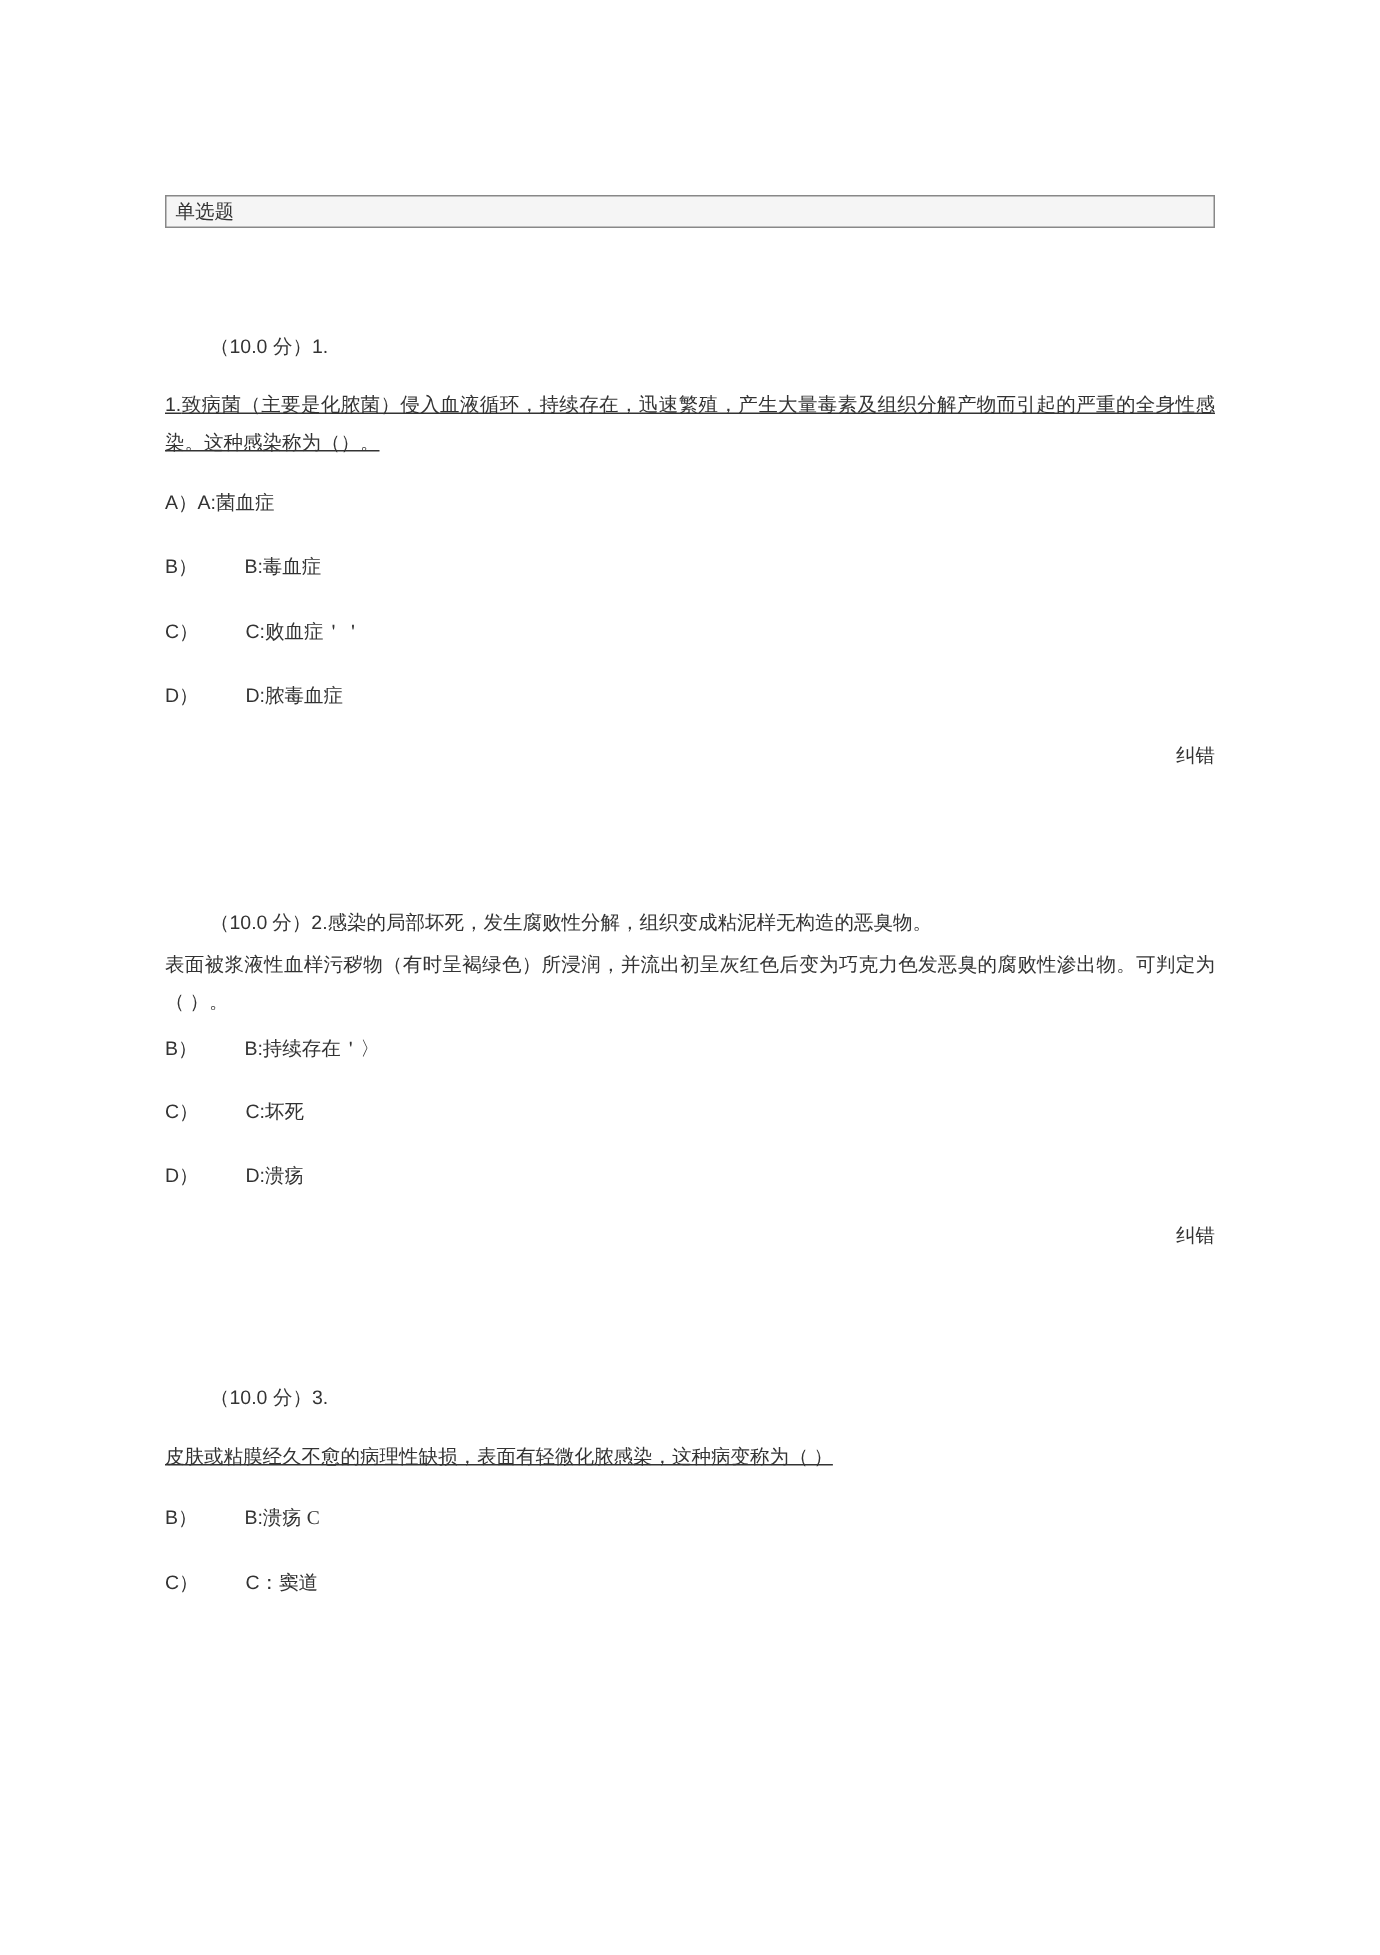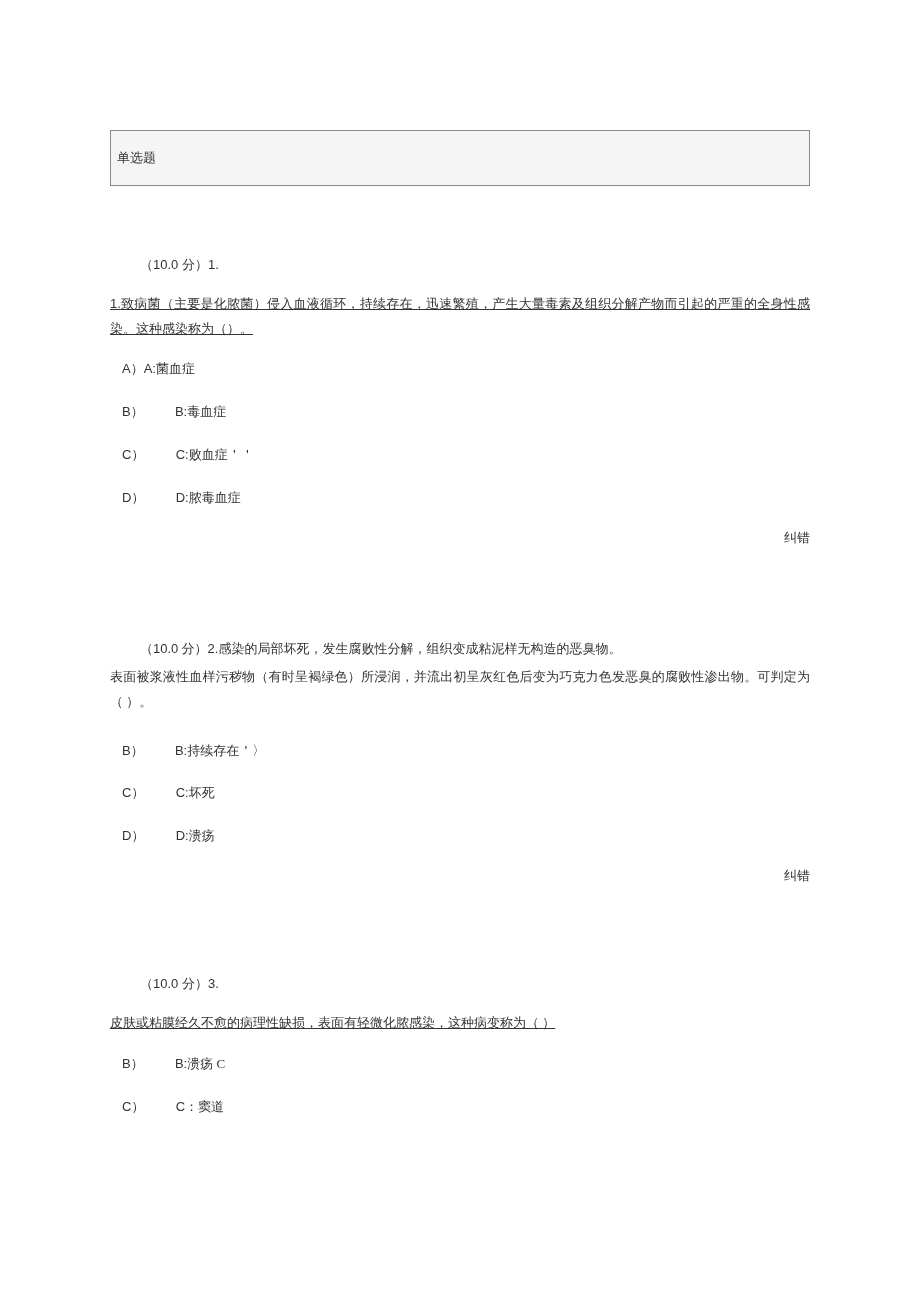--- a/index.html
+++ b/index.html
@@ -11,21 +11,21 @@
     color: #333;
     width: 920px;
   }
   .page {
     padding: 130px 110px 60px 110px;
     box-sizing: border-box;
   }
   .section-box {
     border: 1px solid #888;
     background: #f5f5f5;
-    padding: 18px 6px;
+    padding: 1px 6px;
     margin-bottom: 70px;
   }
   .section-box span {
     font-size: 13px;
   }
   .question-block {
     margin-bottom: 90px;
   }
   .points-line {
     margin: 0 0 18px 30px;
@@ -36,32 +36,31 @@
     line-height: 1.9;
     text-align: justify;
     text-decoration: underline;
   }
   .stem-inline {
     margin: 0 0 18px 30px;
     line-height: 1.9;
     text-align: justify;
   }
   .stem-continue {
-    margin: 0 0 26px 0;
+    margin: 0 0 8px 0;
     line-height: 1.9;
     text-align: justify;
   }
   .option {
     margin: 0 0 22px 0;
     line-height: 1.6;
   }
   .opt-key {
     font-family: Arial, sans-serif;
     display: inline-block;
-    margin-left: 12px;
   }
   .opt-key-indent {
     font-family: Arial, sans-serif;
     display: inline-block;
     margin-left: 28px;
   }
   .correction {
     text-align: right;
     margin-top: -2px;
   }

